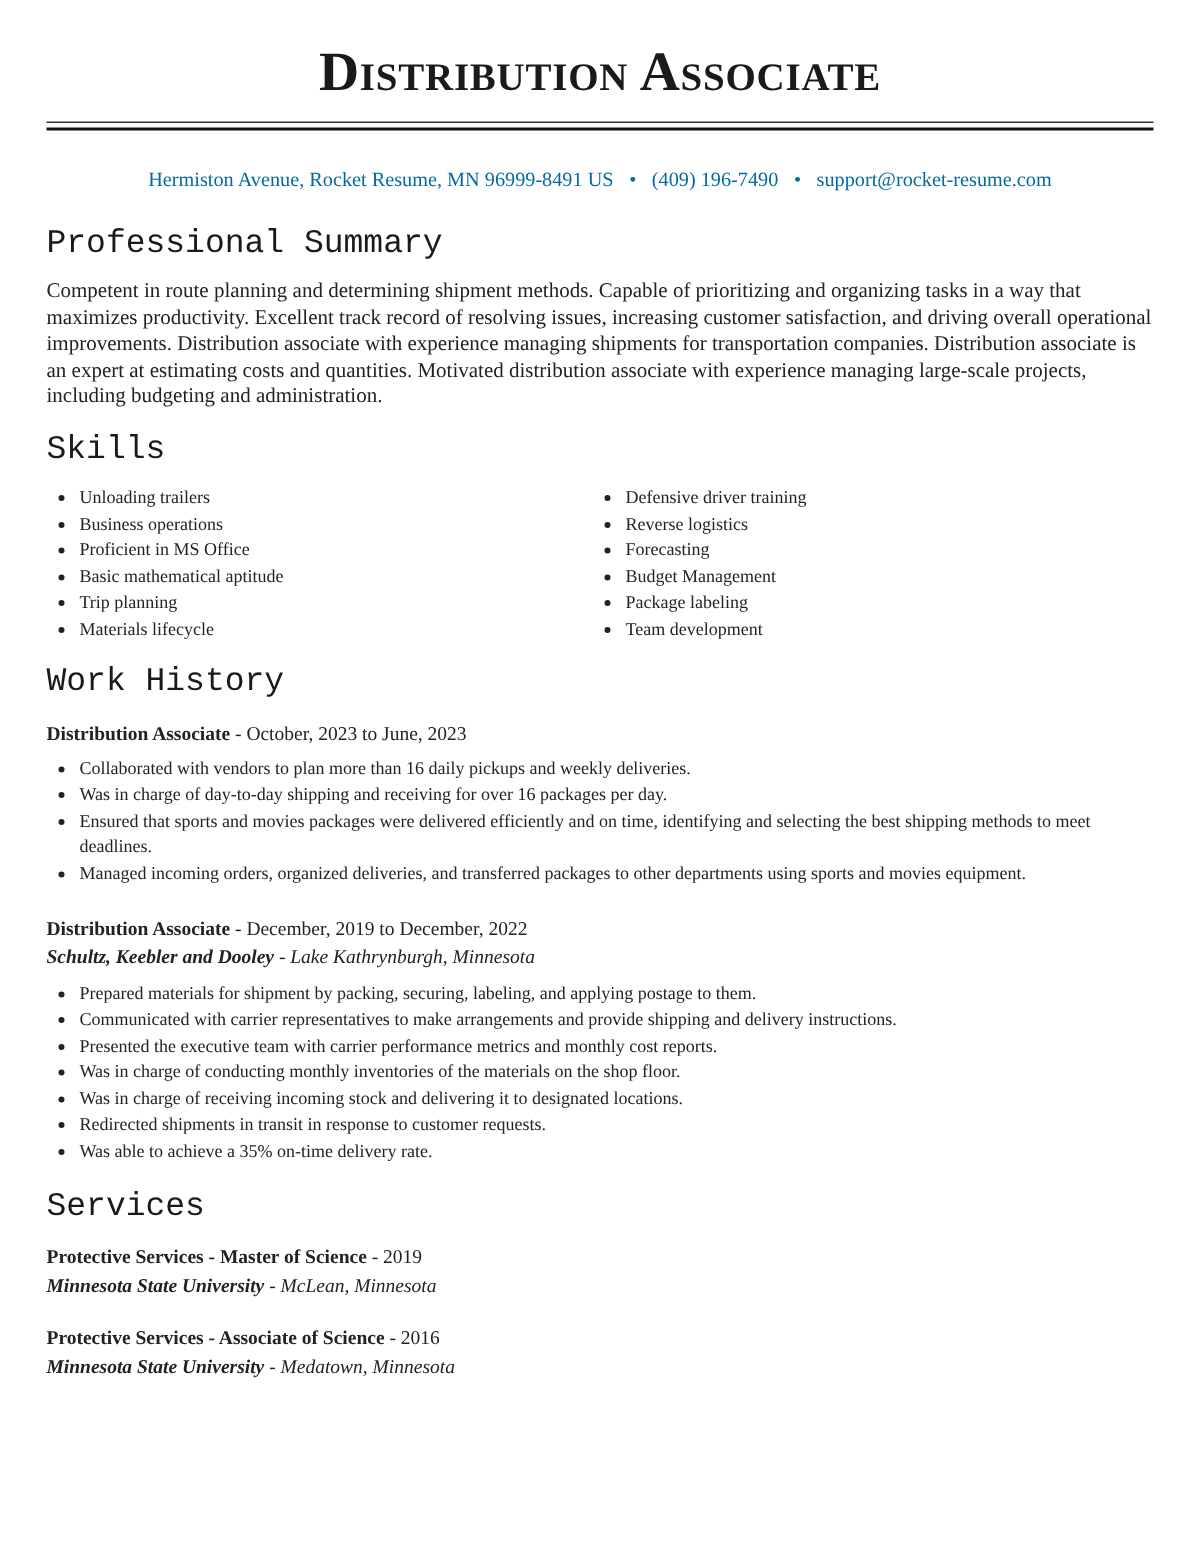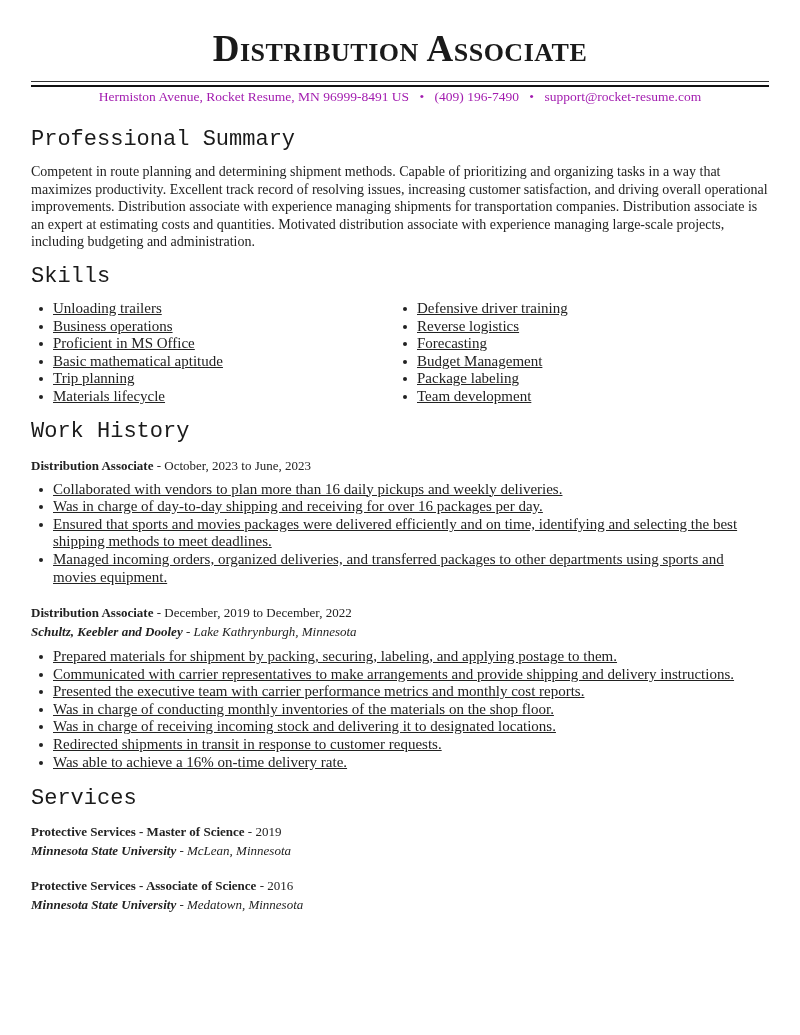--- a/index.html
+++ b/index.html
@@ -19,23 +19,23 @@
     color: #1a1a1a;
     margin: 0;
     padding-top: 26px;
     line-height: 46px;
   }
   .rule-thin { height: 1px; background: #333; margin-top: 9px; }
   .rule-thick { height: 2px; background: #111; margin-top: 3px; }
   .contact {
     text-align: center;
     font-size: 13.5px;
-    margin-top: 1px;
+    margin-top: 24px;
     line-height: 18px;
-    color: #a21caf;
+    color: #0369a1;
   }
   .contact .sep { margin: 0 7px; }
   h2.section {
     font-weight: normal;
     font-size: 22px;
     margin: 0;
     line-height: 28px;
     color: #1a1a1a;
     font-family: Liberation Mono, monospace;
   }
@@ -46,23 +46,22 @@
     margin-top: 9px;
     color: #222;
   }
   .sec-skills { margin-top: 12px; }
   .skills { display: flex; margin-top: 9px; }
   .skills ul { flex: 0 0 364px; }
   ul.bl { list-style: none; margin: 0; padding: 0; }
   ul.bl li {
     position: relative;
     padding-left: 22px;
-    font-size: 15px;
+    font-size: 12px;
     line-height: 17.6px;
-    text-decoration: underline;
   }
   ul.bl li::before {
     content: "";
     position: absolute;
     left: 8px; top: 7px;
     width: 4px; height: 4px;
     border-radius: 50%;
     background: #222;
   }
   .sec-work { margin-top: 12px; }
@@ -143,21 +142,21 @@
       <div class="job-loc">
         <b>Schultz, Keebler and Dooley</b><span> - Lake Kathrynburgh, Minnesota</span>
       </div>
       <ul class="bl">
         <li>Prepared materials for shipment by packing, securing, labeling, and applying postage to them.</li>
         <li>Communicated with carrier representatives to make arrangements and provide shipping and delivery instructions.</li>
         <li>Presented the executive team with carrier performance metrics and monthly cost reports.</li>
         <li>Was in charge of conducting monthly inventories of the materials on the shop floor.</li>
         <li>Was in charge of receiving incoming stock and delivering it to designated locations.</li>
         <li>Redirected shipments in transit in response to customer requests.</li>
-        <li>Was able to achieve a 16% on-time delivery rate.</li>
+        <li>Was able to achieve a 35% on-time delivery rate.</li>
       </ul>
     </div>
   </section>
 
   <section class="sec-edu">
     <h2 class="section">Services</h2>
 
     <div class="edu">
       <div class="job-line">
         <b>Protective Services - Master of Science</b><span> - 2019</span>

